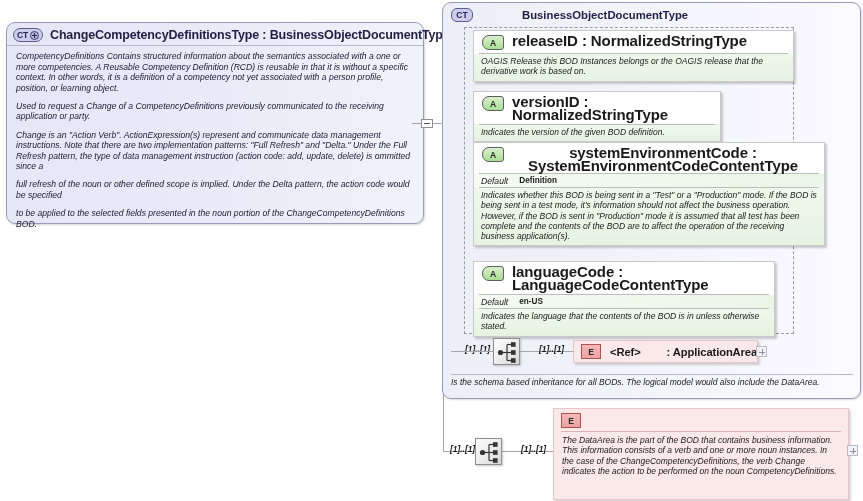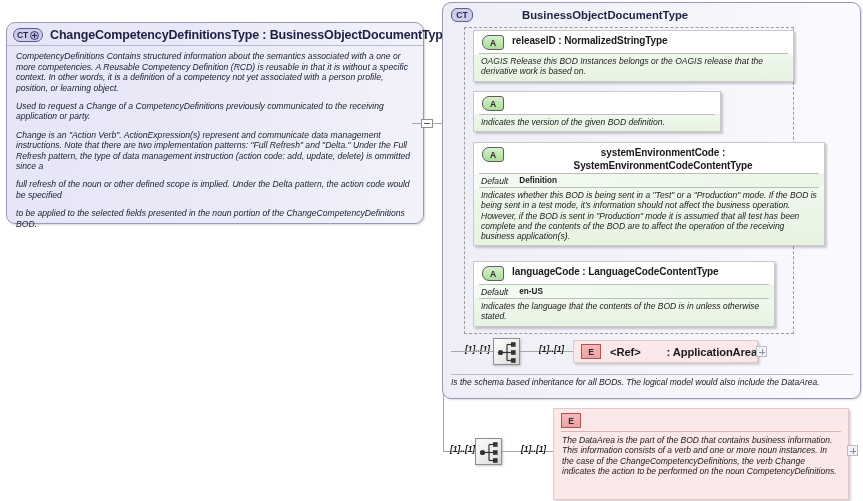--- a/index.html
+++ b/index.html
@@ -129,21 +129,21 @@
   .a-badge {
     display:inline-flex; align-items:center; justify-content:center;
     width: 22px; height: 15px; margin: 1px 8px 0 2px;
     border: 1px solid #5e5e5e;
     border-radius: 7px 3px 3px 7px;
     background: linear-gradient(to bottom,#d8f0cd,#a9dd97);
     font-size: 8.6px; font-weight: bold; color:#2b2b2b;
     flex:none;
   }
   .attr-name {
-    font-size: 10px; font-weight: bold; color:#1a1a1a;
+    font-size: 15px; font-weight: bold; color:#1a1a1a;
     line-height: 13px;
     letter-spacing: -0.1px;
   }
   .attr-name.wrapped { text-align:center; width:100%; padding-right:4px; }
   .attr-sep { height:1px; background:#bdbdbd; margin: 0 5px; }
   .attr-default {
     display:flex; align-items:center;
     padding: 1.5px 6px 1.5px 7px;
     font-size: 8.6px;
     background: linear-gradient(to right,#f4fbf2,#eaf6e6);
@@ -275,20 +275,21 @@
       </div>
       <div class="attr-sep"></div>
       <div class="attr-desc">OAGIS Release this BOD Instances belongs or the OAGIS release that the derivative work is based on.</div>
     </div>
 
     <div class="attr-card" style="left:30px; top:88px; width:248px;">
       <div class="attr-head">
         <span class="a-badge">
           <span>A</span>
         </span>
+        <span class="attr-name">versionID : NormalizedStringType</span>
       </div>
       <div class="attr-sep"></div>
       <div class="attr-desc">Indicates the version of the given BOD definition.</div>
     </div>
 
     <div class="attr-card" style="left:30px; top:139px; width:352px;">
       <div class="attr-head" style="padding-bottom:1px;">
         <span class="a-badge">
           <span>A</span>
         </span>

